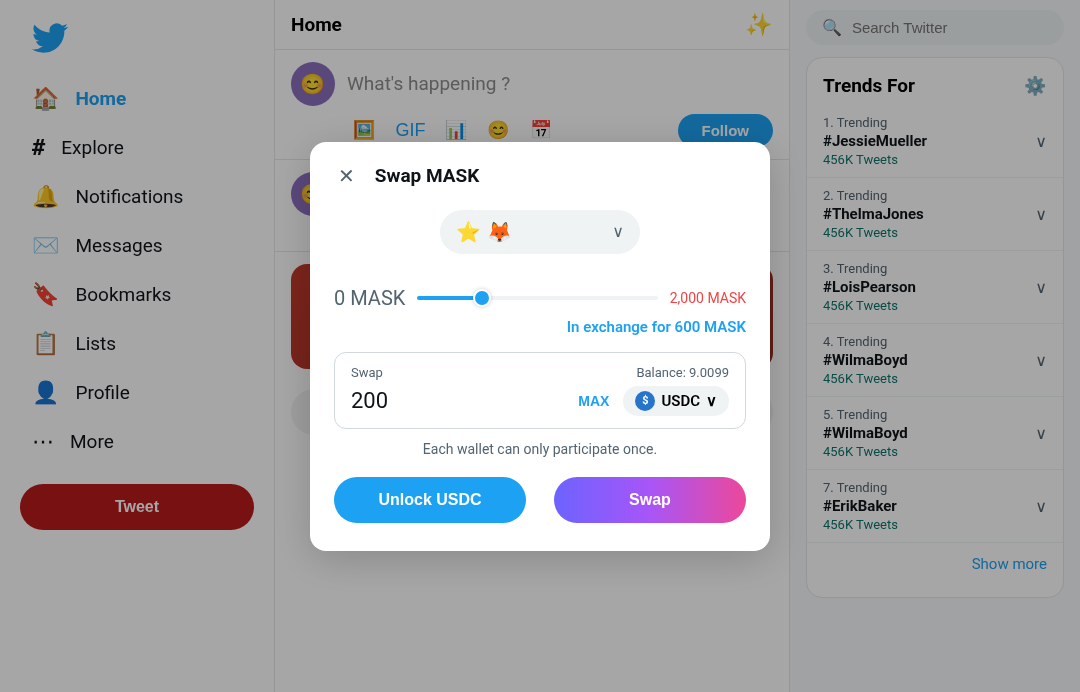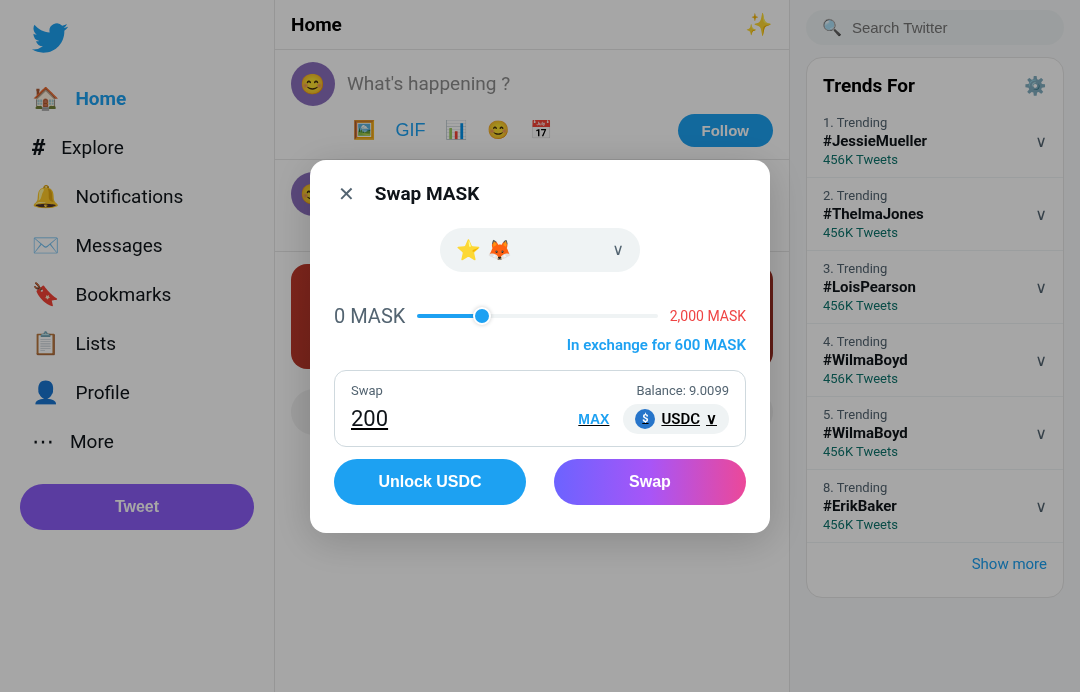--- a/index.html
+++ b/index.html
@@ -36,21 +36,21 @@
       font-size: 19px;
       font-weight: 400;
       color: #0f1419;
       gap: 16px;
     }
     .sidebar-nav-item.active { font-weight: 700; color: #1da1f2; }
     .sidebar-nav-item .nav-icon { font-size: 22px; color: #0f1419; }
     .sidebar-nav-item.active .nav-icon { color: #1da1f2; }
     .tweet-btn {
       margin-top: 16px;
-      background: #8b5cf6;
+      background: #b91c1c;
       color: #fff;
       border: none;
       border-radius: 30px;
       padding: 14px 30px;
       font-size: 16px;
       font-weight: 700;
       cursor: pointer;
       width: 100%;
     }
 
@@ -341,21 +341,20 @@
       display: flex;
       justify-content: space-between;
       font-size: 13px;
       color: #536471;
       margin-bottom: 6px;
     }
     .swap-input-inner {
       display: flex;
       align-items: center;
       gap: 8px;
-      text-decoration: underline;
     }
     .swap-value {
       font-size: 22px;
       font-weight: 400;
       color: #0f1419;
       flex: 1;
     }
     .max-btn {
       background: none;
       border: none;
@@ -573,21 +572,21 @@
     <div class="trend-item">
       <div>
         <div class="trend-num">5. Trending</div>
         <div class="trend-tag">#WilmaBoyd</div>
         <div class="trend-tweets">456K Tweets</div>
       </div>
       <span class="trend-chevron">∨</span>
     </div>
     <div class="trend-item">
       <div>
-        <div class="trend-num">8. Trending</div>
+        <div class="trend-num">7. Trending</div>
         <div class="trend-tag">#ErikBaker</div>
         <div class="trend-tweets">456K Tweets</div>
       </div>
       <span class="trend-chevron">∨</span>
     </div>
 
     <div class="show-more">Show more</div>
   </div>
 </div>
 
@@ -631,19 +630,20 @@
         <span class="swap-value">200</span>
         <button class="max-btn">MAX</button>
         <div class="token-badge">
           <div class="usdc-icon">$</div>
           <span>USDC</span>
           <span>∨</span>
         </div>
       </div>
     </div>
 
+    <div class="wallet-note">Each wallet can only participate once.</div>
 
     <div class="modal-buttons">
       <button class="unlock-btn">Unlock USDC</button>
       <button class="swap-btn">Swap</button>
     </div>
   </div>
 </div>
 
 </body></html>

